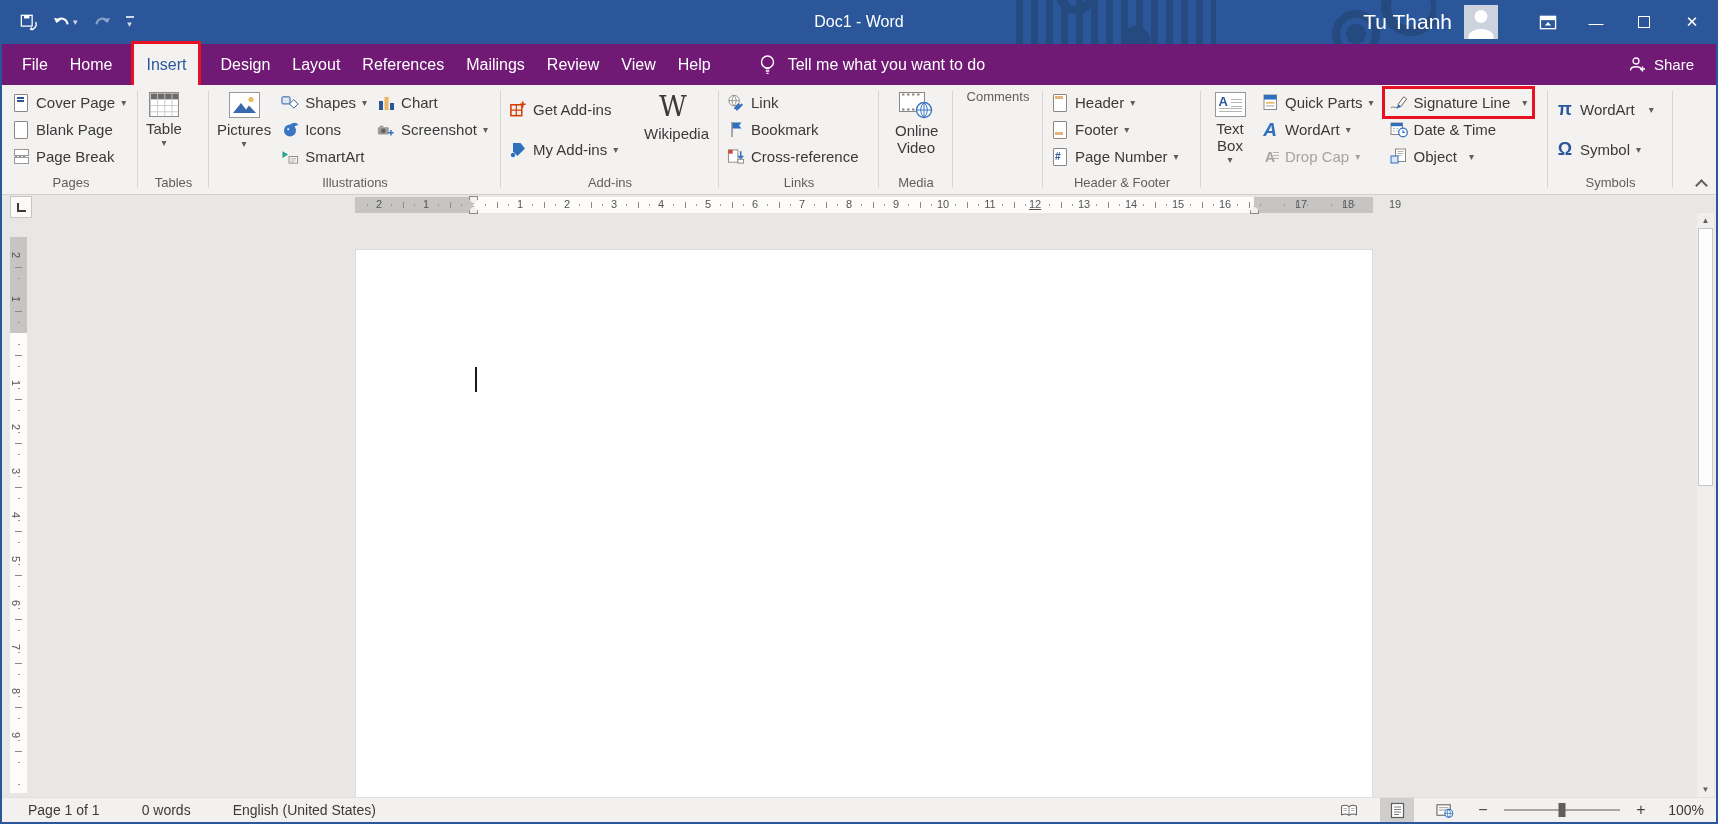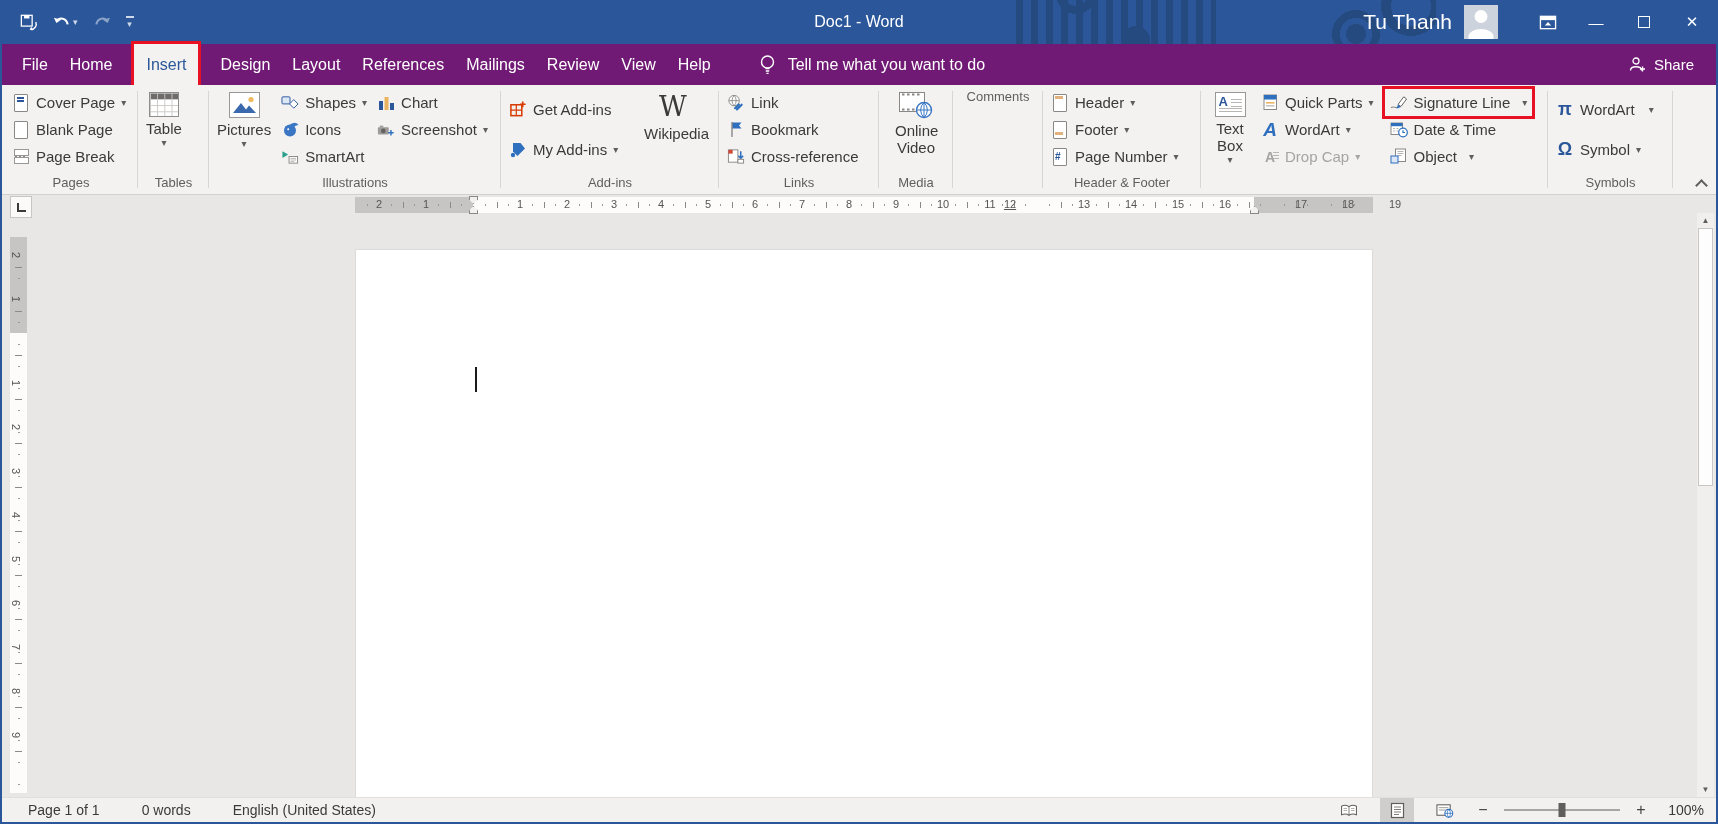--- a/index.html
+++ b/index.html
@@ -618,21 +618,21 @@
         <span class="hnum" style="left: 212px;">2</span>
         <span class="hnum" style="left: 259px;">3</span>
         <span class="hnum" style="left: 306px;">4</span>
         <span class="hnum" style="left: 353px;">5</span>
         <span class="hnum" style="left: 400px;">6</span>
         <span class="hnum" style="left: 447px;">7</span>
         <span class="hnum" style="left: 494px;">8</span>
         <span class="hnum" style="left: 541px;">9</span>
         <span class="hnum" style="left: 588px;">10</span>
         <span class="hnum" style="left: 635px;">11</span>
-        <span class="hnum" style="left: 655px; text-decoration: underline;">12</span>
+        <span class="hnum" style="left: 680px; text-decoration: underline;">12</span>
         <span class="hnum" style="left: 729px;">13</span>
         <span class="hnum" style="left: 776px;">14</span>
         <span class="hnum" style="left: 823px;">15</span>
         <span class="hnum" style="left: 870px;">16</span>
         <span class="hnum" style="left: 946px;">17</span>
         <span class="hnum" style="left: 993px;">18</span>
         <span class="hnum" style="left: 1040px;">19</span>
       </div>
   </div>
 

